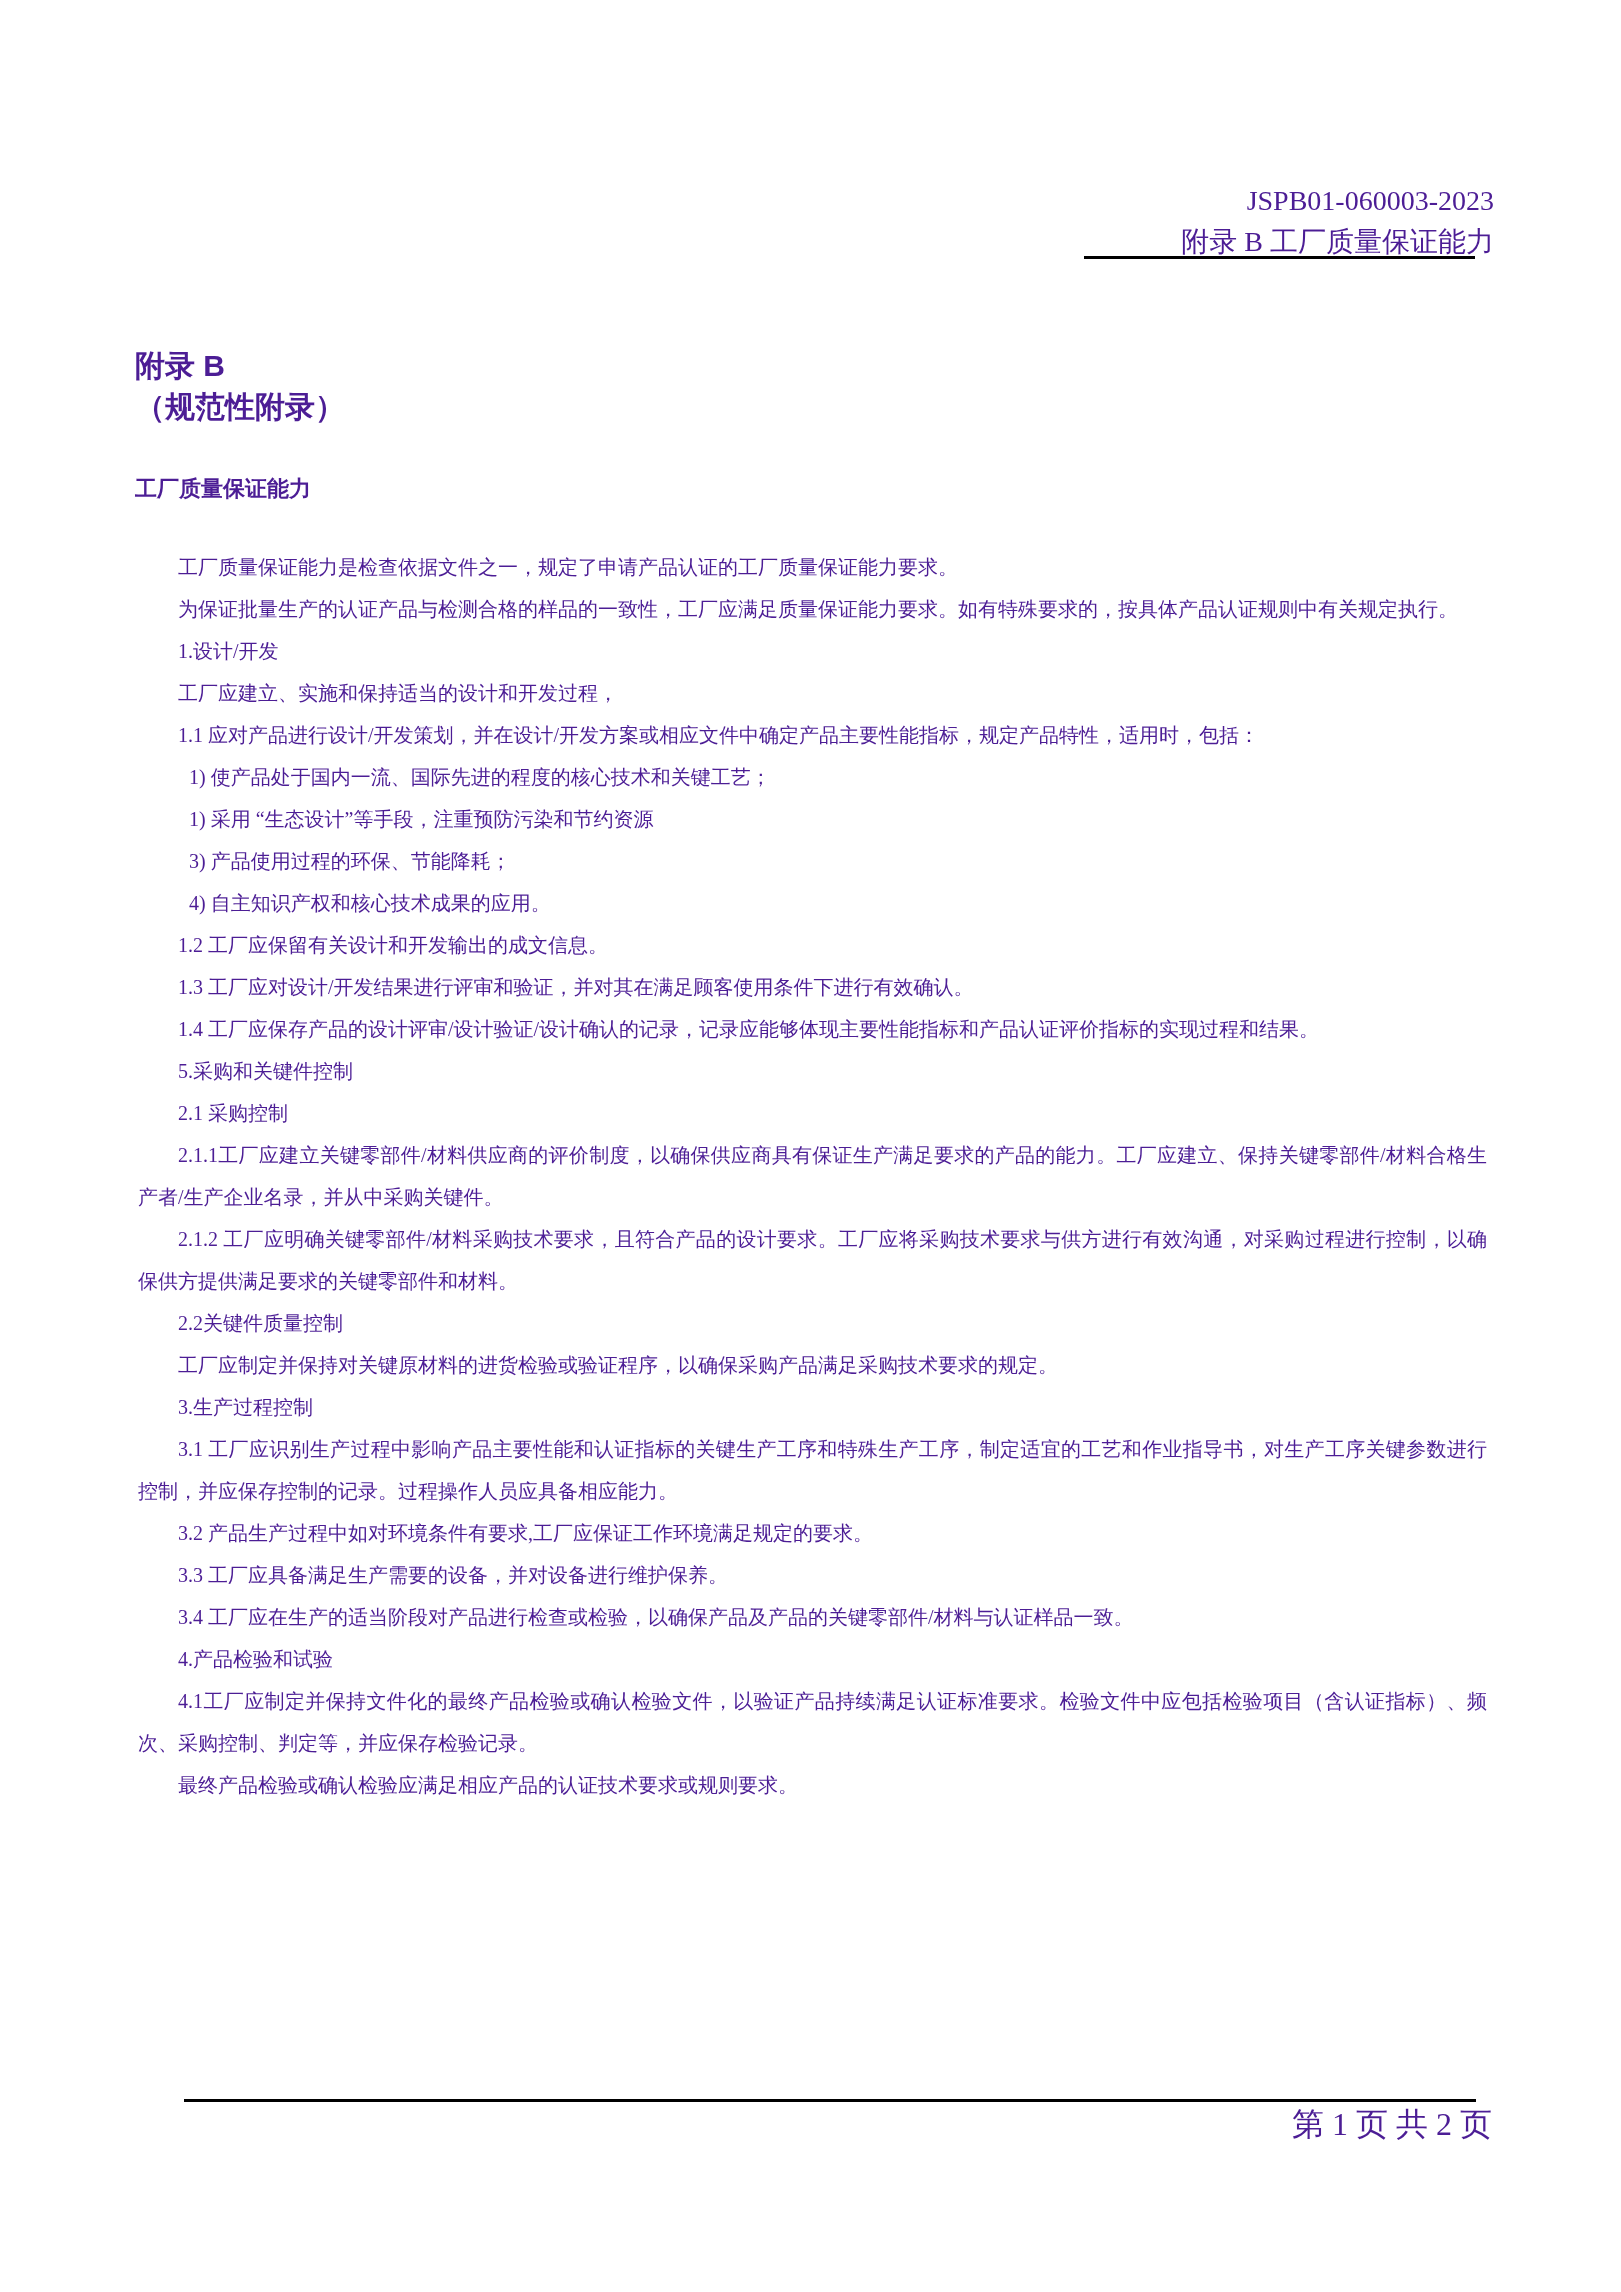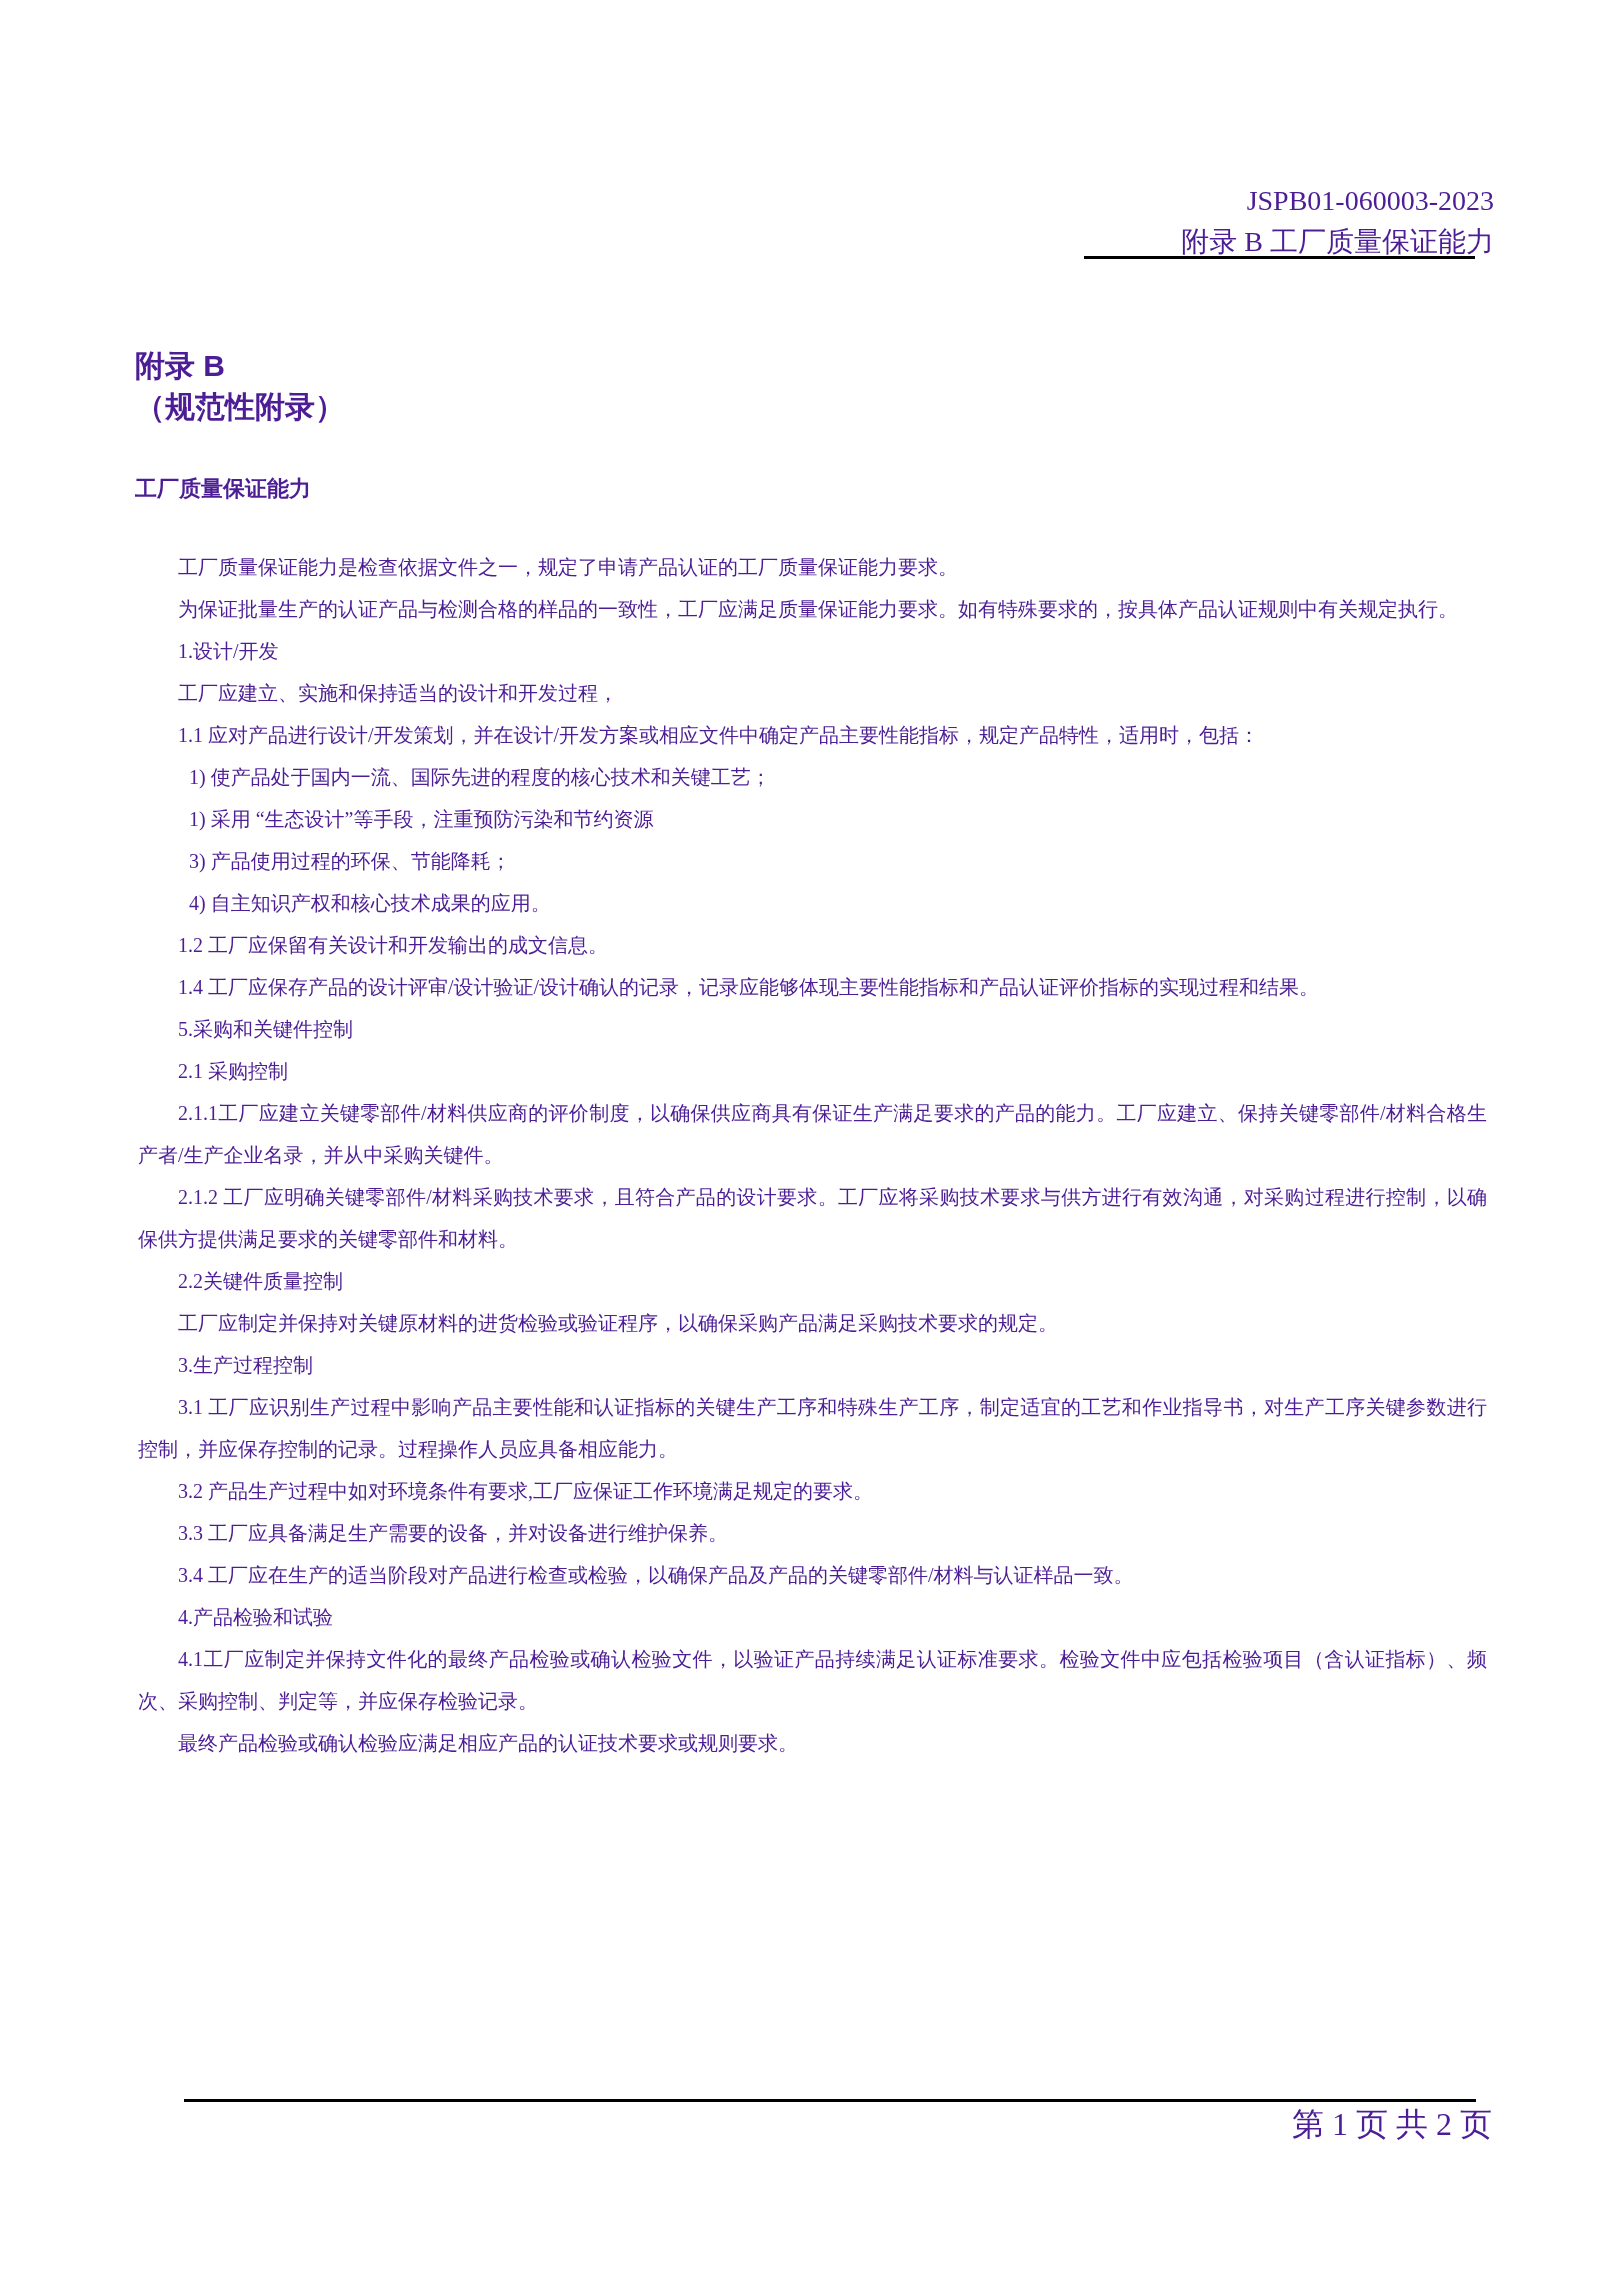--- a/index.html
+++ b/index.html
@@ -97,20 +97,21 @@
       <p class="para">工厂质量保证能力是检查依据文件之一，规定了申请产品认证的工厂质量保证能力要求。</p>
       <p class="para">为保证批量生产的认证产品与检测合格的样品的一致性，工厂应满足质量保证能力要求。如有特殊要求的，按具体产品认证规则中有关规定执行。</p>
       <p class="para">1.设计/开发</p>
       <p class="para">工厂应建立、实施和保持适当的设计和开发过程，</p>
       <p class="para">1.1 应对产品进行设计/开发策划，并在设计/开发方案或相应文件中确定产品主要性能指标，规定产品特性，适用时，包括：</p>
       <p class="para list">1) 使产品处于国内一流、国际先进的程度的核心技术和关键工艺；</p>
       <p class="para list">1) 采用 “生态设计”等手段，注重预防污染和节约资源</p>
       <p class="para list">3) 产品使用过程的环保、节能降耗；</p>
       <p class="para list">4) 自主知识产权和核心技术成果的应用。</p>
       <p class="para">1.2 工厂应保留有关设计和开发输出的成文信息。</p>
+      <p class="para">1.3 工厂应对设计/开发结果进行评审和验证，并对其在满足顾客使用条件下进行有效确认。</p>
       <p class="para">1.4 工厂应保存产品的设计评审/设计验证/设计确认的记录，记录应能够体现主要性能指标和产品认证评价指标的实现过程和结果。</p>
       <p class="para">5.采购和关键件控制</p>
       <p class="para">2.1 采购控制</p>
       <p class="para">2.1.1工厂应建立关键零部件/材料供应商的评价制度，以确保供应商具有保证生产满足要求的产品的能力。工厂应建立、保持关键零部件/材料合格生产者/生产企业名录，并从中采购关键件。</p>
       <p class="para">2.1.2 工厂应明确关键零部件/材料采购技术要求，且符合产品的设计要求。工厂应将采购技术要求与供方进行有效沟通，对采购过程进行控制，以确保供方提供满足要求的关键零部件和材料。</p>
       <p class="para">2.2关键件质量控制</p>
       <p class="para">工厂应制定并保持对关键原材料的进货检验或验证程序，以确保采购产品满足采购技术要求的规定。</p>
       <p class="para">3.生产过程控制</p>
       <p class="para">3.1 工厂应识别生产过程中影响产品主要性能和认证指标的关键生产工序和特殊生产工序，制定适宜的工艺和作业指导书，对生产工序关键参数进行控制，并应保存控制的记录。过程操作人员应具备相应能力。</p>
       <p class="para">3.2 产品生产过程中如对环境条件有要求,工厂应保证工作环境满足规定的要求。</p>

